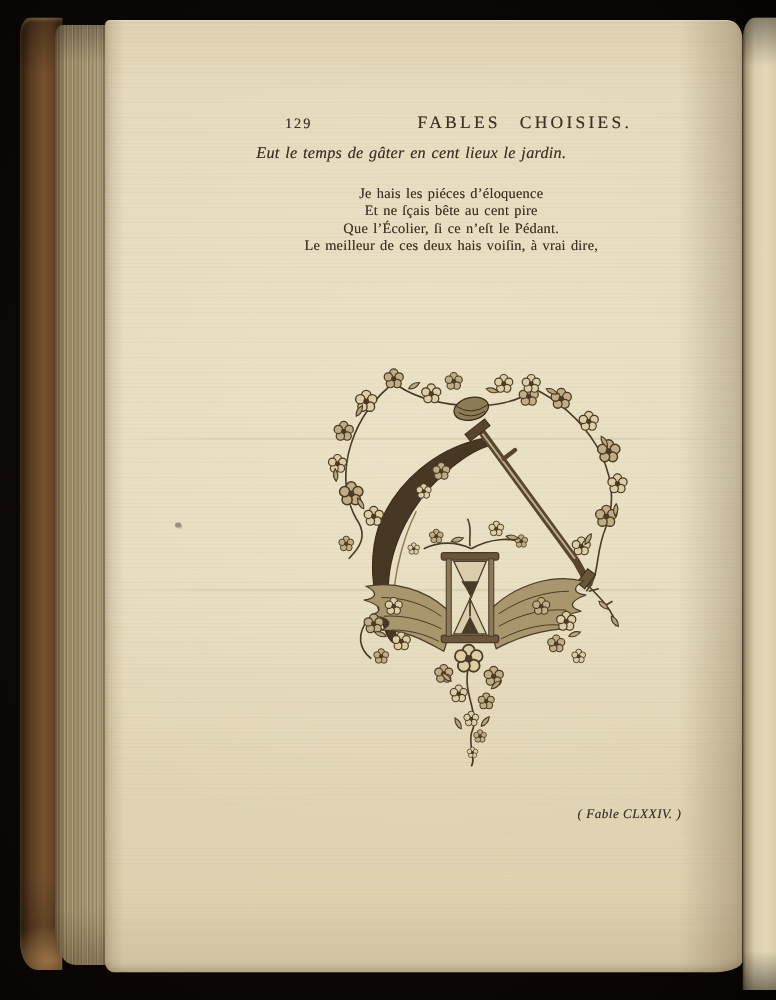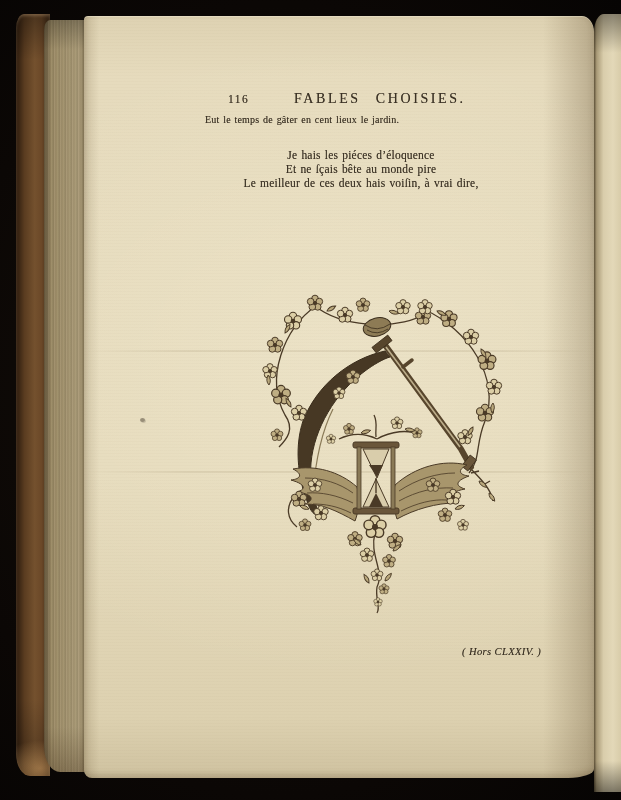--- a/index.html
+++ b/index.html
@@ -44,22 +44,22 @@
   .gutter-page{
     position:absolute;left:594px;top:14px;width:27px;height:778px;
     background:
       linear-gradient(180deg, rgba(0,0,0,.4) 0%, rgba(0,0,0,0) 5%, rgba(0,0,0,0) 96%, rgba(0,0,0,.45) 100%),
       linear-gradient(90deg,#5e5138 0%,#a99a77 10%,#d9cdab 35%,#e3d8b8 70%,#d8cca9 100%);
     border-radius:10px 0 0 0 / 18px 0 0 0;
   }
   
   .page .txt{position:absolute;color:#3a3124;text-shadow:0 0 .5px rgba(58,49,36,.55);}
   .pagenum{font-size:11.5px;letter-spacing:1.5px;}
-  .running-title{font-size:14px;letter-spacing:2.6px;word-spacing:9px;}
-  .bodyline{font-size:10px;letter-spacing:.2px;word-spacing:1px;}
+  .running-title{font-size:14px;letter-spacing:2.6px;word-spacing:9px;margin-left:40px;}
+  .bodyline{font-size:13px;letter-spacing:.2px;word-spacing:1px;font-style:italic;}
   .verse{width:322px;text-align:center;font-size:11.5px;line-height:13.9px;letter-spacing:.2px;word-spacing:1px;}
   .verse div{white-space:nowrap;}
   .plate-note{font-size:10.5px;font-style:italic;letter-spacing:.4px;}
   
   .engraving{position:absolute;left:173px;top:271px;width:248px;height:330px;}
   .engraving svg{width:100%;height:100%;}
 </style>
 </head>
 <body>
 
@@ -67,29 +67,30 @@
 
   <div class="spine"></div>
   <div class="fore-edge"></div>
 
   <div class="page">
 
     <div class="crease" style="top:334px"></div>
     <div class="crease" style="top:455px"></div>
     <div class="speck" style="left:56px;top:402px"></div>
 
-    <div class="txt pagenum" style="left:144px;top:77px">116</div>
+    <div class="txt pagenum" style="left:144px;top:77px">129</div>
 
     <div class="txt running-title" style="left:210px;top:75px">FABLES CHOISIES.</div>
 
     <div class="txt bodyline" style="left:121px;top:98px">Eut le temps de gâter en cent lieux le jardin.</div>
 
     <div class="txt verse" style="left:116px;top:133px">
       <div>Je hais les piéces d’éloquence</div>
-      <div>Et ne ſçais bête au monde pire</div>
+      <div>Et ne ſçais bête au cent pire</div>
+      <div>Que l’Écolier, ſi ce n’eſt le Pédant.</div>
       <div>Le meilleur de ces deux hais voiſin, à vrai dire,</div>
     </div>
 
     <div class="engraving">
       <svg viewBox="0 0 248 330" xmlns="http://www.w3.org/2000/svg">
         <defs>
           <g id="fl" stroke="#4a3a26" stroke-width="1.1">
             <circle cx="0" cy="-5" r="3.7"></circle>
               <circle cx="4.8" cy="-1.6" r="3.7"></circle>
             <circle cx="3" cy="4.3" r="3.7"></circle>
@@ -210,17 +211,17 @@
           <use href="#lf" transform="translate(104,258) rotate(-140)"></use>
           <use href="#lf" transform="translate(136,264) rotate(-40)"></use>
           <use href="#lf" transform="translate(112,296) rotate(-120)"></use>
           <use href="#lf" transform="translate(128,294) rotate(-50)"></use>
           <use href="#lf" transform="translate(52,222) rotate(-160)"></use>
           <use href="#lf" transform="translate(198,222) rotate(-20)"></use>
         </g>
       </svg>
     </div>
 
-    <div class="txt plate-note" style="left:378px;top:630px">( Hors CLXXIV. )</div>
+    <div class="txt plate-note" style="left:378px;top:630px">( Fable CLXXIV. )</div>
   </div>
 
   <div class="gutter-page"></div>
 </div>
 
 </body></html>

